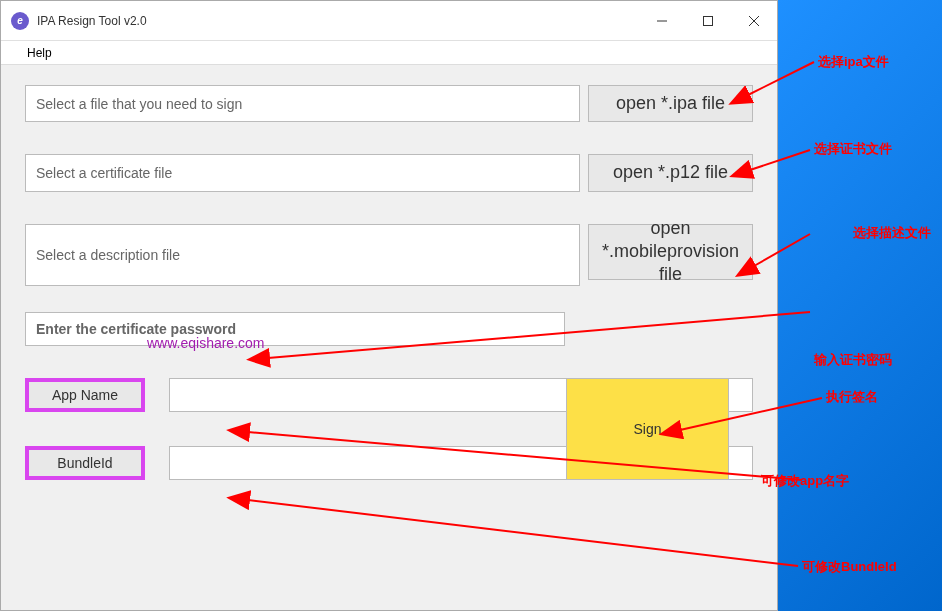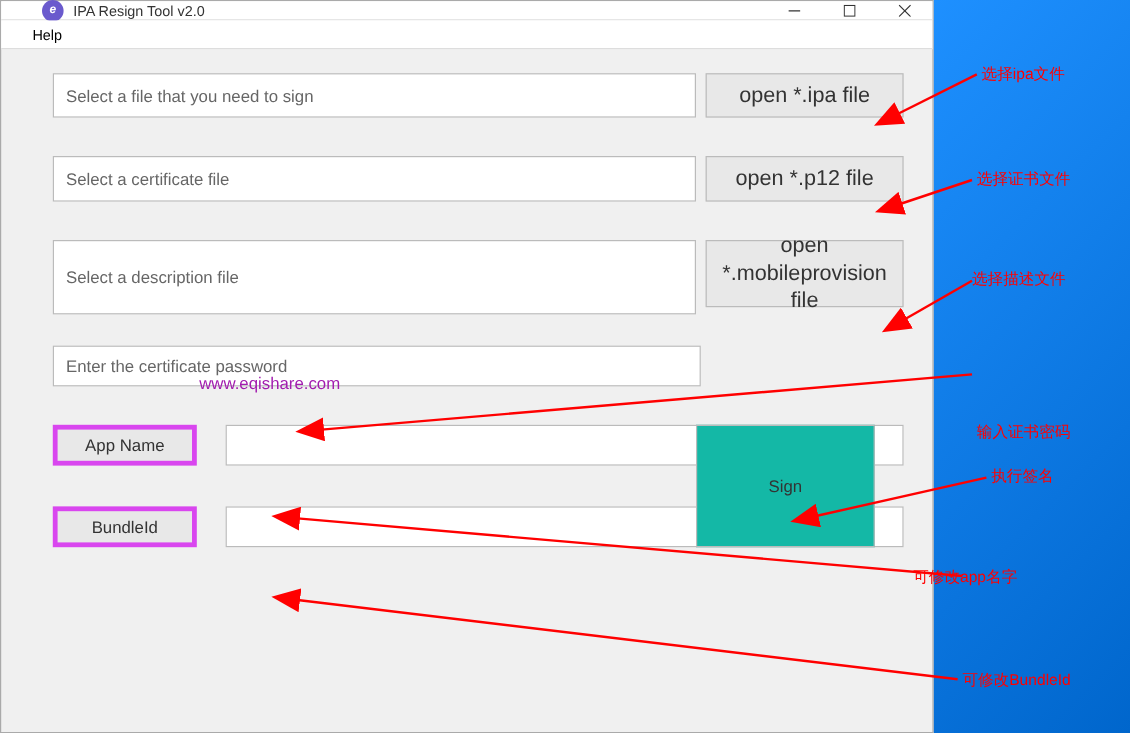--- a/index.html
+++ b/index.html
@@ -27,26 +27,25 @@
       top: 0;
       left: 0;
       width: 778px;
       height: 611px;
       background: #f0f0f0;
       border: 1px solid #aaa;
       display: flex;
       flex-direction: column;
     }
     .titlebar {
-      height: 16px;
+      height: 40px;
       background: #fff;
       display: flex;
       align-items: center;
       border-bottom: 1px solid #e0e0e0;
-      padding-left: 24px;
     }
     .titlebar-icon {
       width: 18px;
       height: 18px;
       margin-left: 10px;
       margin-right: 8px;
       border-radius: 50%;
       background: #6a5acd;
       display: flex;
       align-items: center;
@@ -89,21 +88,20 @@
     }
     .menu-item {
       font-size: 12px;
       padding: 2px 8px;
       cursor: pointer;
     }
     .content {
       flex: 1;
       padding: 20px 24px;
       position: relative;
-      margin-left: 19px;
     }
     .row {
       display: flex;
       align-items: stretch;
       margin-bottom: 32px;
       gap: 8px;
     }
     .row.tall {
       height: 56px;
     }
@@ -150,30 +148,31 @@
       cursor: pointer;
       height: 34px;
     }
     .password-row {
       margin-bottom: 32px;
     }
     .password-row .text-input {
       width: 540px;
       flex: none;
       height: 34px;
+      font-weight: bold;
     }
     .bottom-row {
       display: flex;
       gap: 24px;
       margin-bottom: 34px;
     }
     .sign-btn {
-      width: 149px;
+      width: 163px;
       height: 102px;
-      background: #14b8a6;
+      background: #fde047;
       border: 1px solid #bbb;
       font-size: 14px;
       color: #333;
       display: flex;
       align-items: center;
       justify-content: center;
       cursor: pointer;
       position: absolute;
       right: 24px;
     }
@@ -183,21 +182,21 @@
     .watermark {
       position: absolute;
       font-size: 14px;
       color: #a21caf;
       pointer-events: none;
     }
     .annotation {
       position: absolute;
       font-size: 13px;
       color: #ff0000;
-      font-weight: normal;
+      font-weight: bold;
       white-space: nowrap;
     }
     .arrow-svg {
       position: absolute;
       pointer-events: none;
     }
   </style>
 </head>
 <body>
 
@@ -266,21 +265,21 @@
         <div class="small-btn">BundleId</div>
         <input class="text-input" style="">
       </div>
     </div>
 
   </div>
 </div>
 
 <div class="annotation" style="left:818px; top:53px;">选择ipa文件</div>
 <div class="annotation" style="left:814px; top:140px;">选择证书文件</div>
-<div class="annotation" style="left:810px; top:224px;">选择描述文件</div>
+<div class="annotation" style="left:853px; top:224px;">选择描述文件</div>
 <div class="annotation" style="left:814px; top:303px;margin-top:48px;">输入证书密码</div>
 <div class="annotation" style="left:826px; top:388px;">执行签名</div>
 <div class="annotation" style="left:761px; top:472px;">可修改app名字</div>
 <div class="annotation" style="left:802px; top:558px;">可修改BundleId</div>
 
 <svg class="arrow-svg" style="left:0; top:0;" width="942" height="611">
   <defs>
     <marker id="ah" markerWidth="12" markerHeight="10" refX="1" refY="5" orient="auto">
       <polygon points="0 0, 12 5, 0 10" fill="#ff0000"></polygon>
     </marker>

